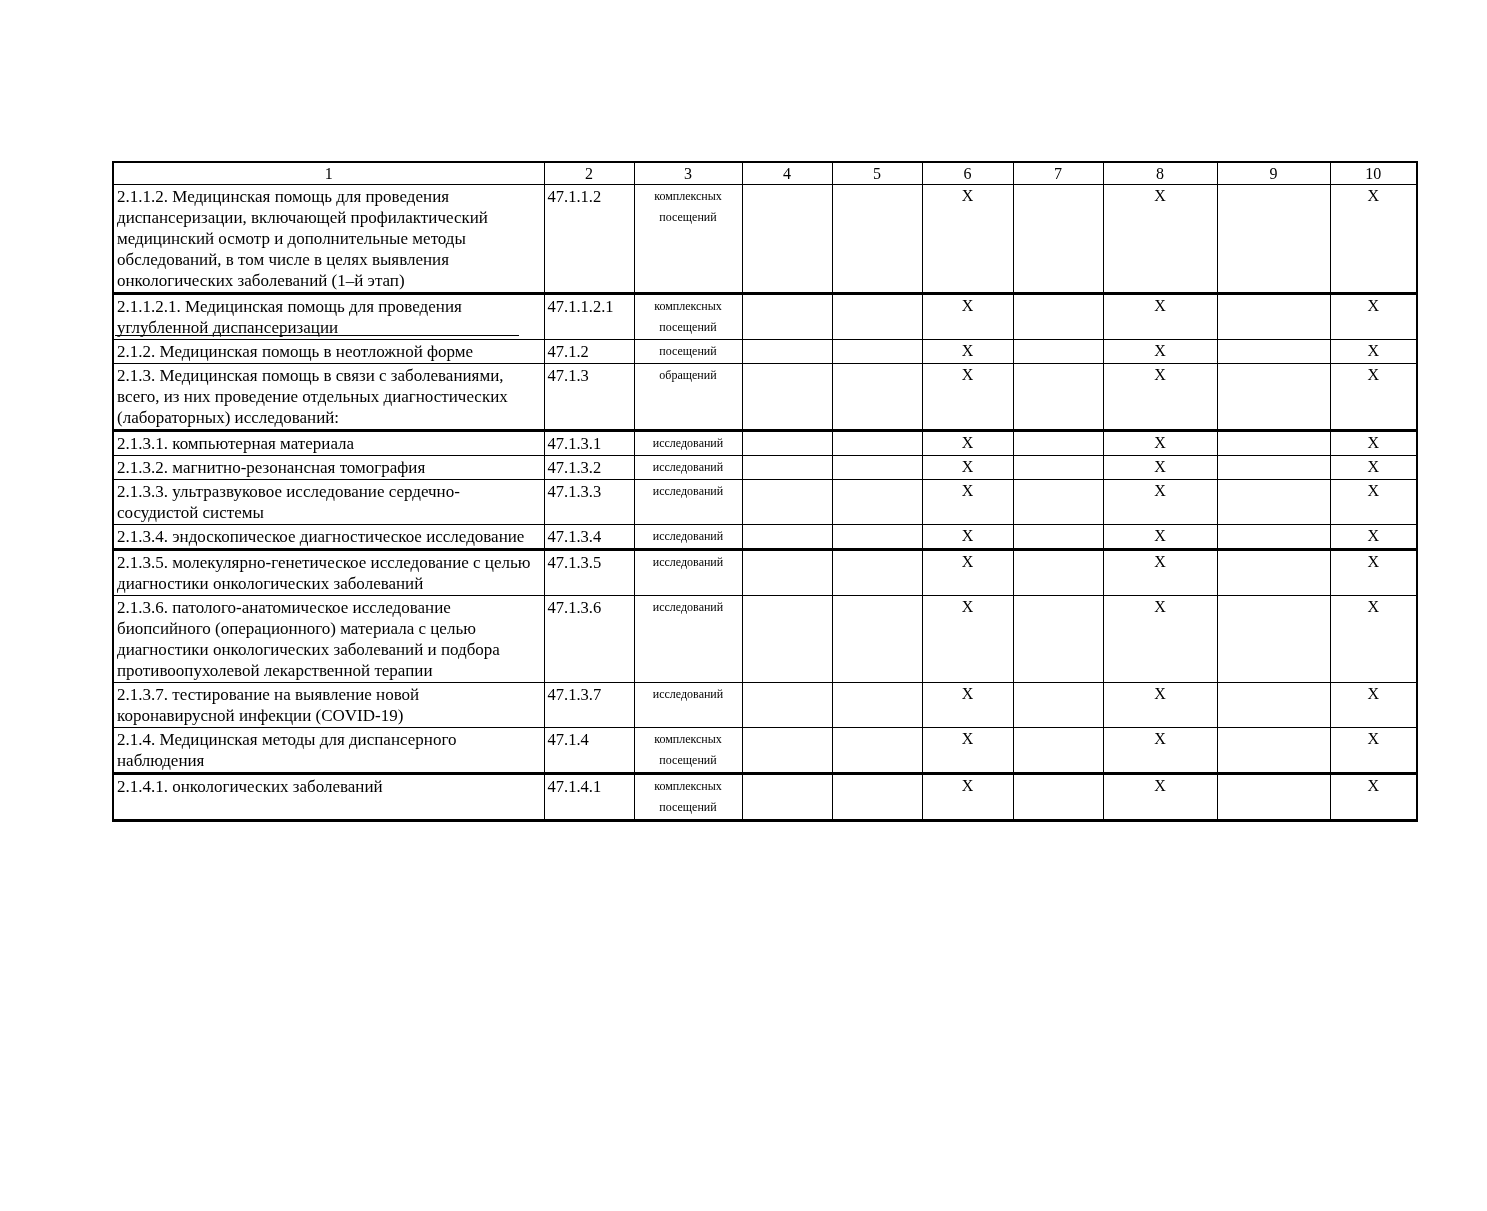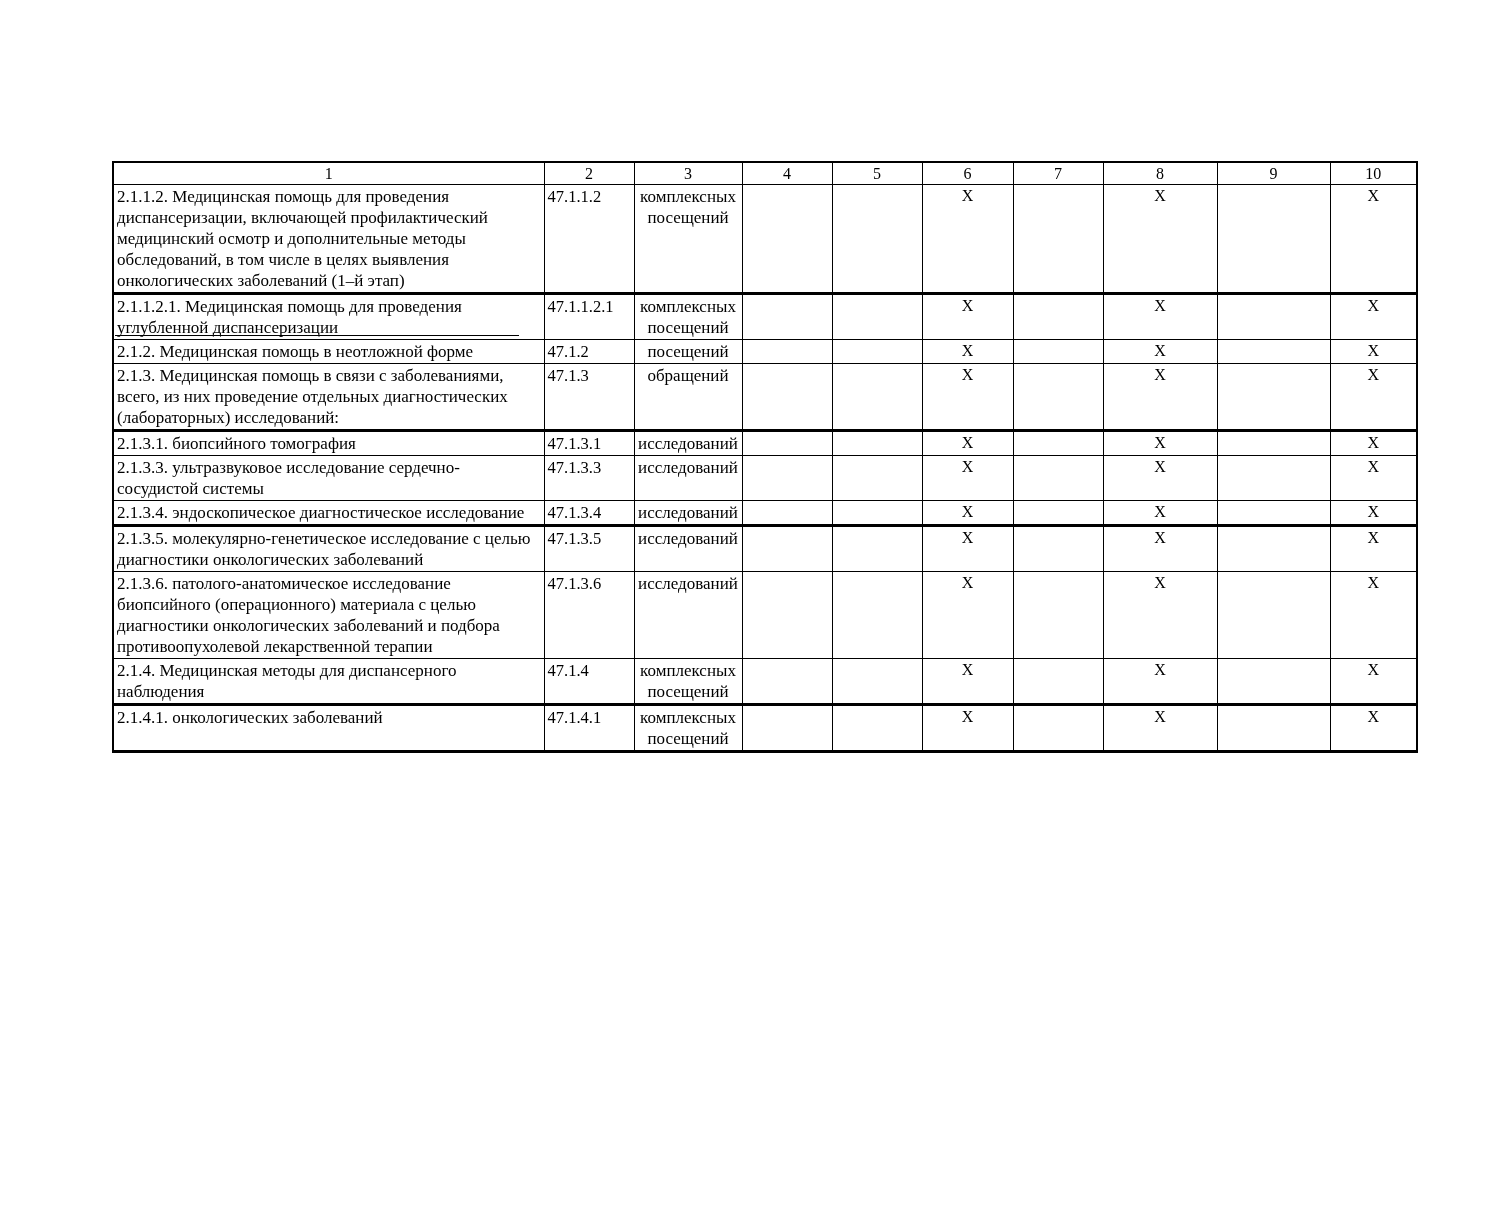--- a/index.html
+++ b/index.html
@@ -43,21 +43,21 @@
     position: relative;
   }
   td.code-cell {
     text-align: left;
     font-size: 16.5px;
     line-height: 21px;
     padding: 1px 1px;
   }
   td.unit-cell {
     text-align: center;
-    font-size: 17px;
+    font-size: 12px;
     line-height: 21px;
     padding: 1px 0;
   }
   td.mark-cell {
     text-align: center;
     font-size: 16px;
     line-height: 20px;
   }
   .cell-underline {
     position: absolute;
@@ -142,22 +142,34 @@
           <td class="unit-cell">обращений</td>
           <td class="mark-cell"></td>
           <td class="mark-cell"></td>
           <td class="mark-cell">X</td>
           <td class="mark-cell"></td>
           <td class="mark-cell">X</td>
           <td class="mark-cell"></td>
           <td class="mark-cell">X</td>
         </tr>
         <tr>
-          <td class="name-cell"><span>2.1.3.1. биопсийного томография</span></td>
+          <td class="name-cell"><span>2.1.3.1. компьютерная материала</span></td>
           <td class="code-cell">47.1.3.1</td>
+          <td class="unit-cell">исследований</td>
+          <td class="mark-cell"></td>
+          <td class="mark-cell"></td>
+          <td class="mark-cell">X</td>
+          <td class="mark-cell"></td>
+          <td class="mark-cell">X</td>
+          <td class="mark-cell"></td>
+          <td class="mark-cell">X</td>
+        </tr>
+        <tr>
+          <td class="name-cell"><span>2.1.3.2. магнитно-резонансная томография</span></td>
+          <td class="code-cell">47.1.3.2</td>
           <td class="unit-cell">исследований</td>
           <td class="mark-cell"></td>
           <td class="mark-cell"></td>
           <td class="mark-cell">X</td>
           <td class="mark-cell"></td>
           <td class="mark-cell">X</td>
           <td class="mark-cell"></td>
           <td class="mark-cell">X</td>
         </tr>
         <tr>
@@ -192,20 +204,32 @@
           <td class="mark-cell"></td>
           <td class="mark-cell">X</td>
           <td class="mark-cell"></td>
           <td class="mark-cell">X</td>
           <td class="mark-cell"></td>
           <td class="mark-cell">X</td>
         </tr>
         <tr>
           <td class="name-cell"><span>2.1.3.6. патолого-анатомическое  исследование биопсийного (операционного) материала с целью диагностики онкологических заболеваний и подбора противоопухолевой лекарственной терапии</span></td>
           <td class="code-cell">47.1.3.6</td>
+          <td class="unit-cell">исследований</td>
+          <td class="mark-cell"></td>
+          <td class="mark-cell"></td>
+          <td class="mark-cell">X</td>
+          <td class="mark-cell"></td>
+          <td class="mark-cell">X</td>
+          <td class="mark-cell"></td>
+          <td class="mark-cell">X</td>
+        </tr>
+        <tr>
+          <td class="name-cell"><span>2.1.3.7. тестирование на выявление новой коронавирусной инфекции (COVID-19)</span></td>
+          <td class="code-cell">47.1.3.7</td>
           <td class="unit-cell">исследований</td>
           <td class="mark-cell"></td>
           <td class="mark-cell"></td>
           <td class="mark-cell">X</td>
           <td class="mark-cell"></td>
           <td class="mark-cell">X</td>
           <td class="mark-cell"></td>
           <td class="mark-cell">X</td>
         </tr>
         <tr class="thick">

